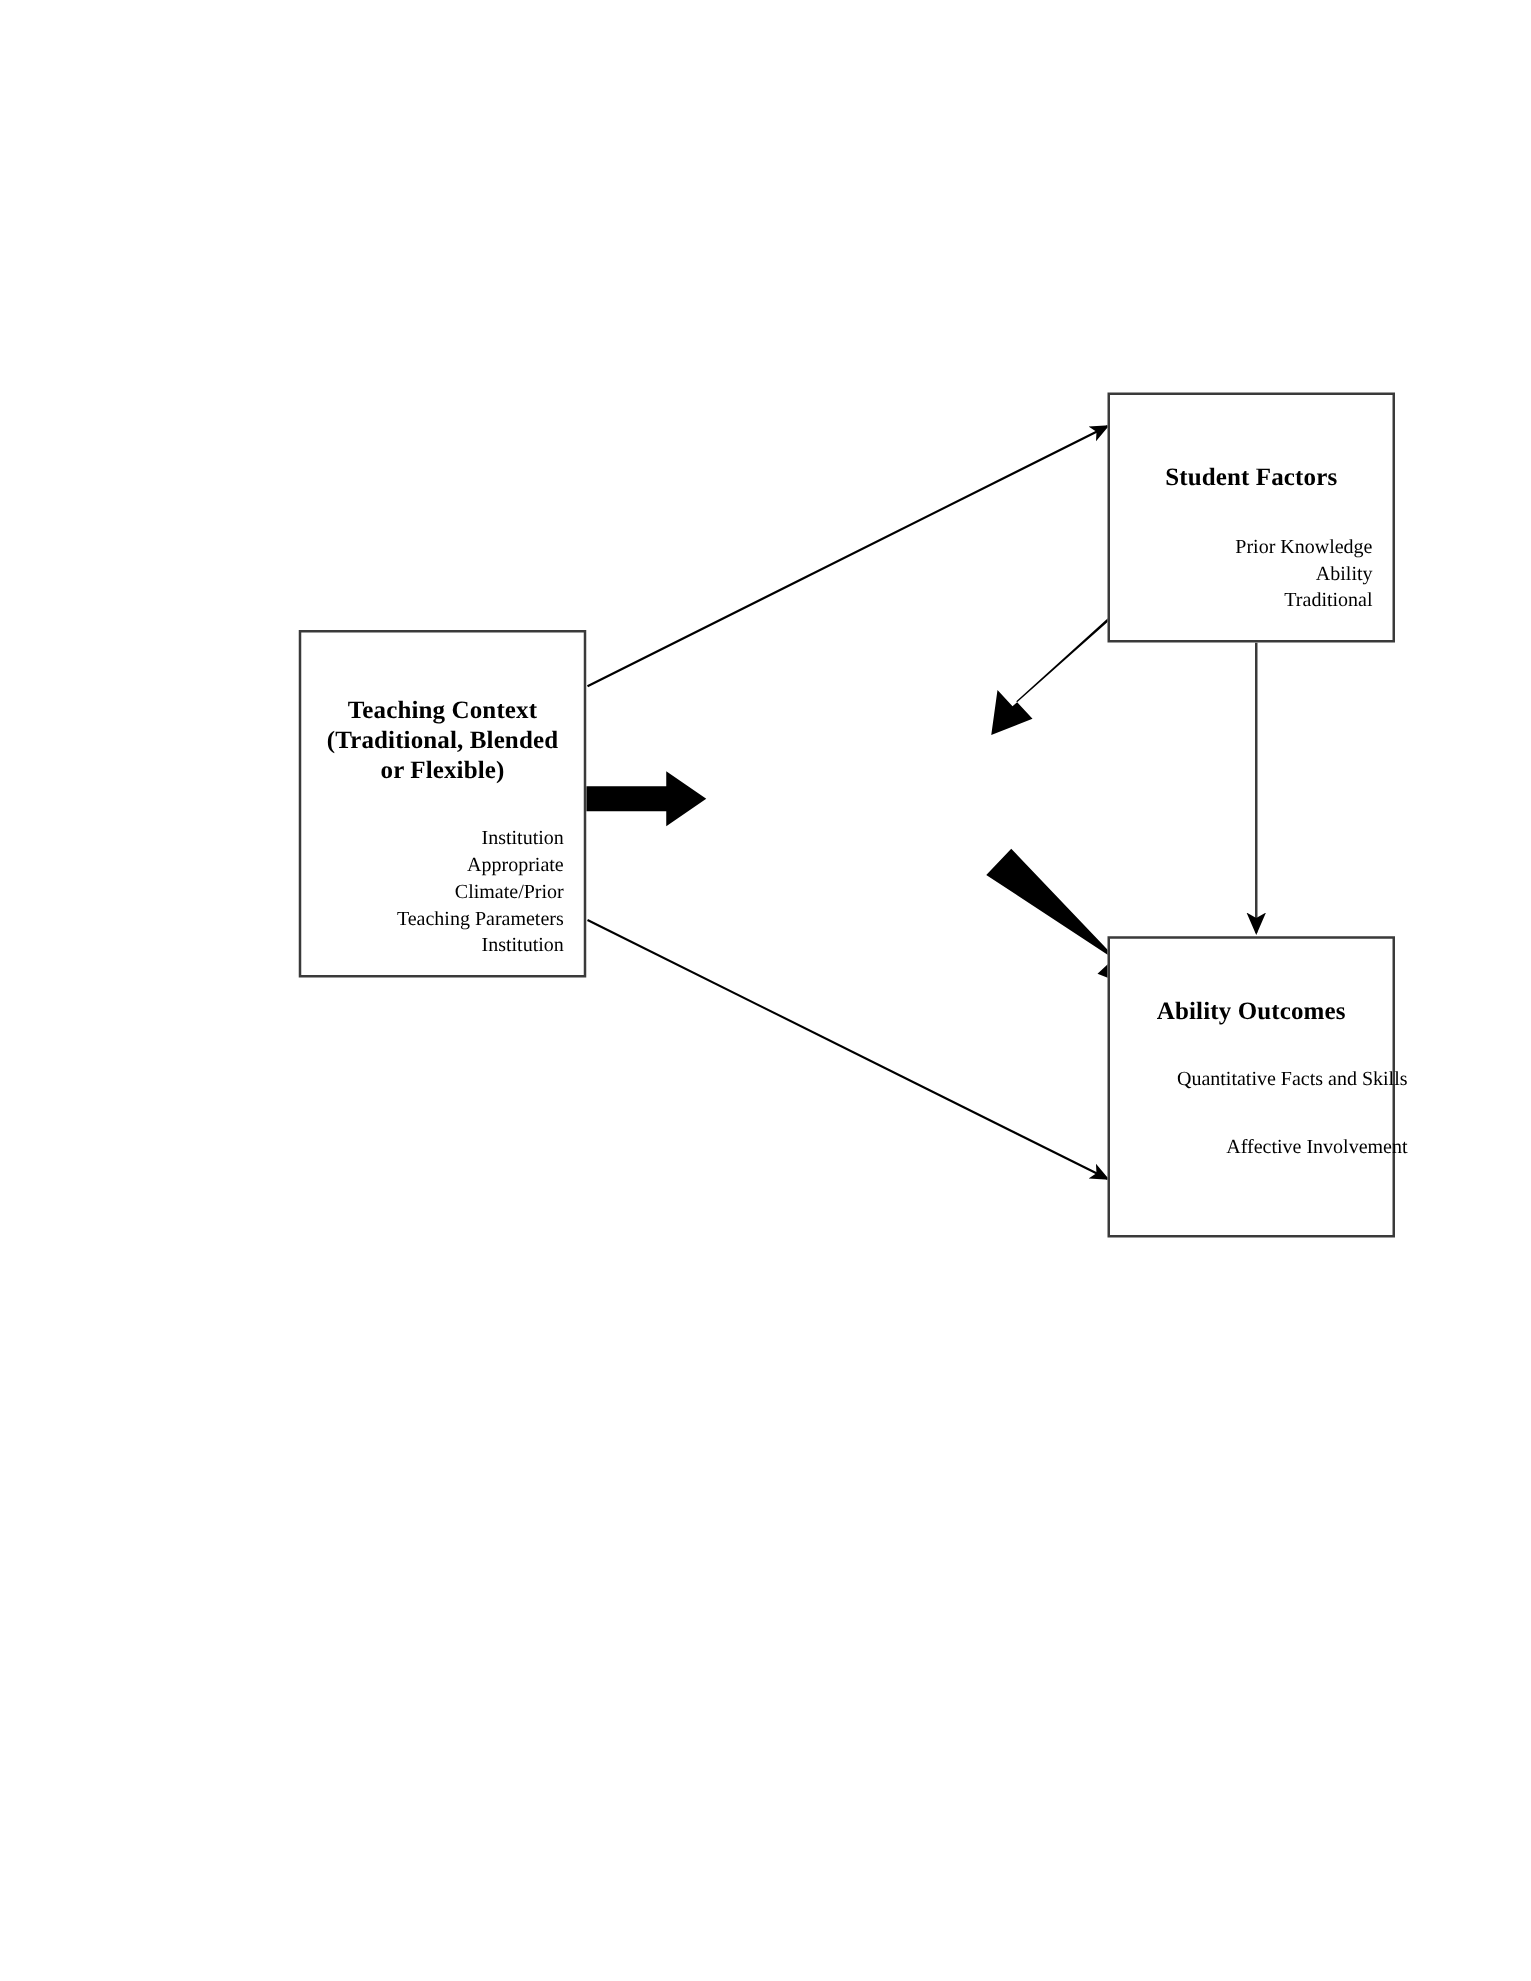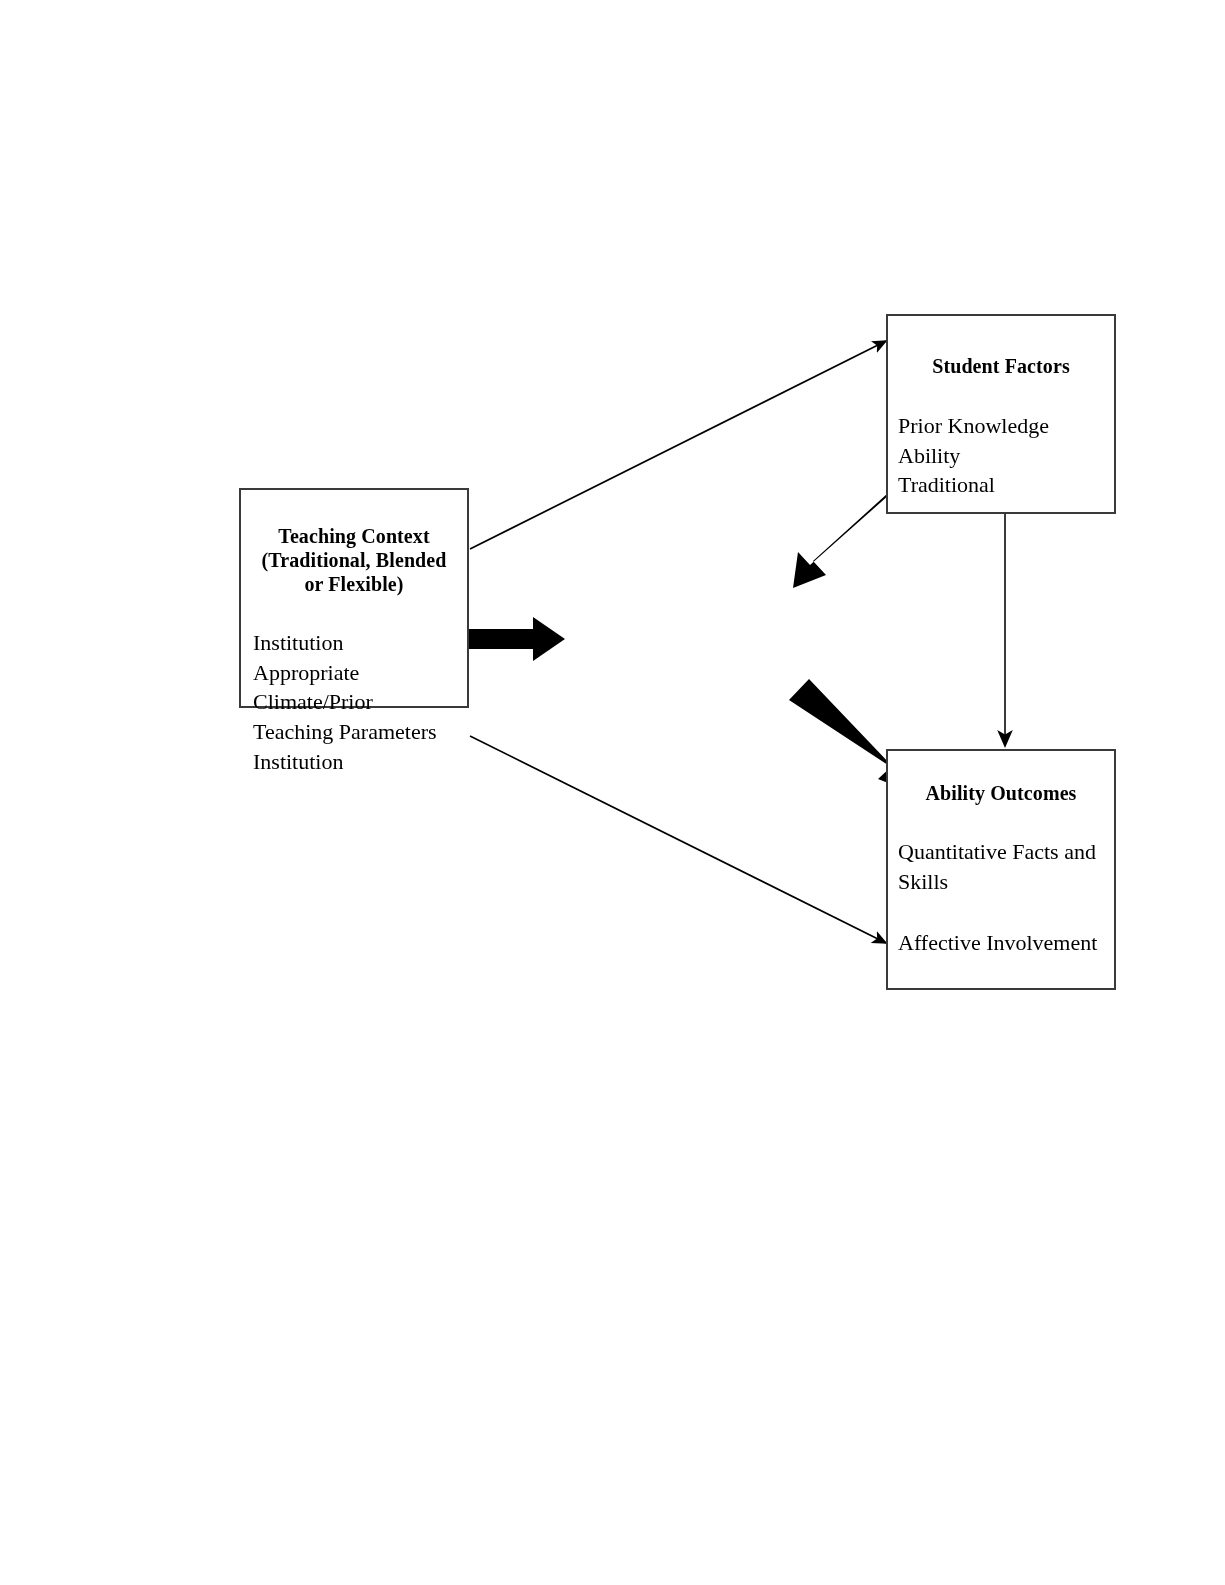--- a/index.html
+++ b/index.html
@@ -24,54 +24,54 @@
     left: 0;
     top: 0;
     width: 1225px;
     height: 1585px;
   }
   .node-box {
     position: absolute;
     box-sizing: border-box;
     border: 2px solid #3a3a3a;
     background: #ffffff;
-    padding: 0;
+    padding: 16px;
   }
   .node-title {
     display: block;
     text-align: center;
     font-weight: bold;
     font-size: 20px;
     line-height: 1.2;
     letter-spacing: 0.1px;
   }
   .node-title .title-line {
     display: block;
   }
   .node-items {
     display: block;
-    font-size: 22px;
+    font-size: 16px;
     line-height: 1.35;
-    text-align: left;
+    text-align: right;
   }
   .node-item {
     display: block;
     white-space: nowrap;
   }
   .node-item.wrapable {
     white-space: normal;
     margin-top: 32px;
   }
 
   
   #box-teaching-context {
     left: 239px;
-    top: 488px;
+    top: 504px;
     width: 230px;
-    height: 220px;
+    height: 278px;
   }
   #box-teaching-context .node-title {
     margin-top: 34px;
   }
   #box-teaching-context .node-items {
     margin-top: 32px;
     margin-left: 12px;
   }
 
   

